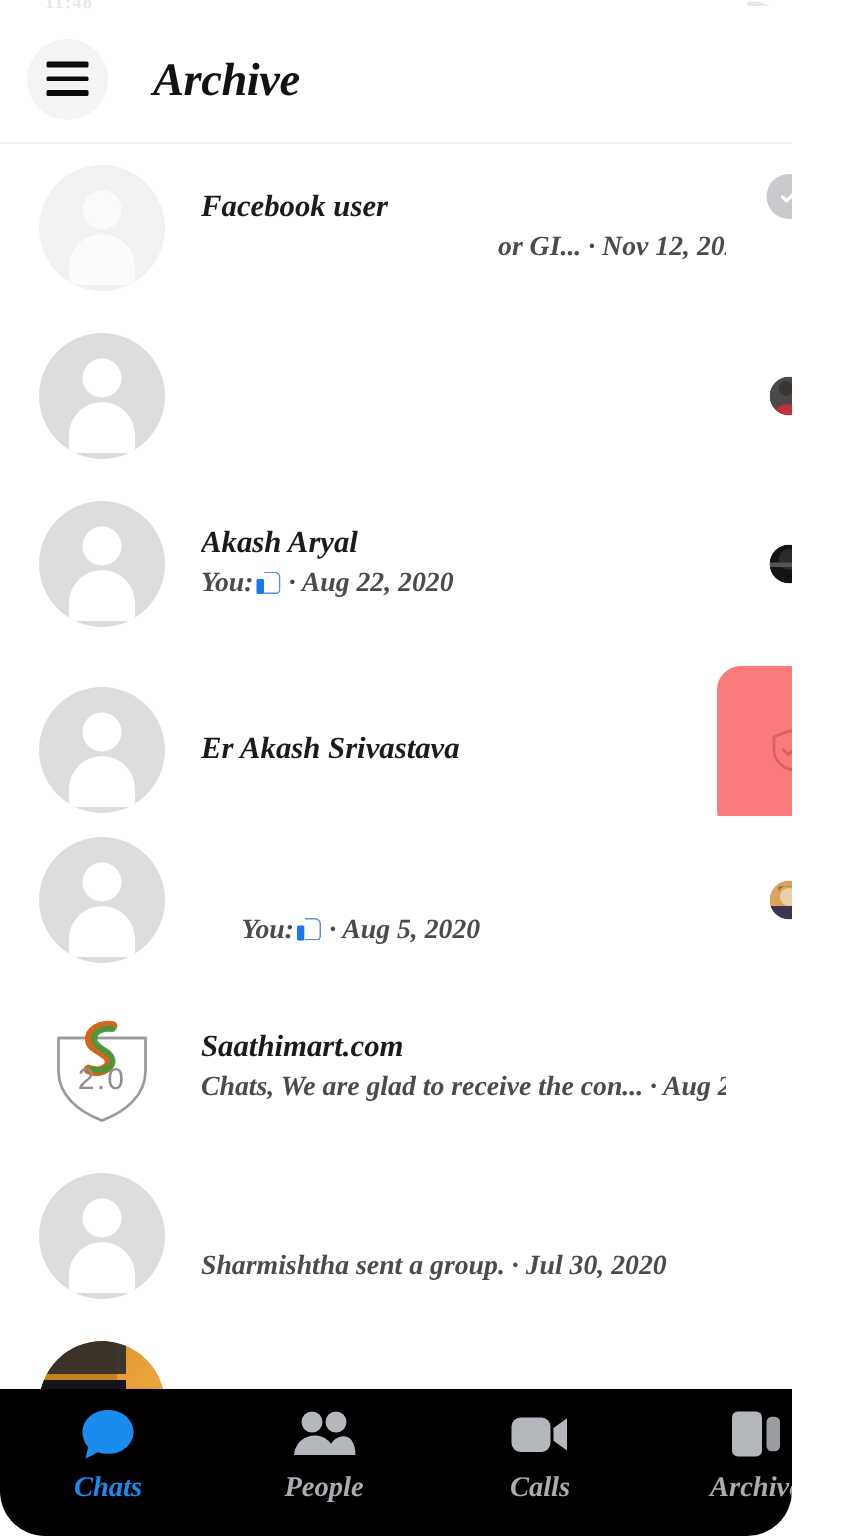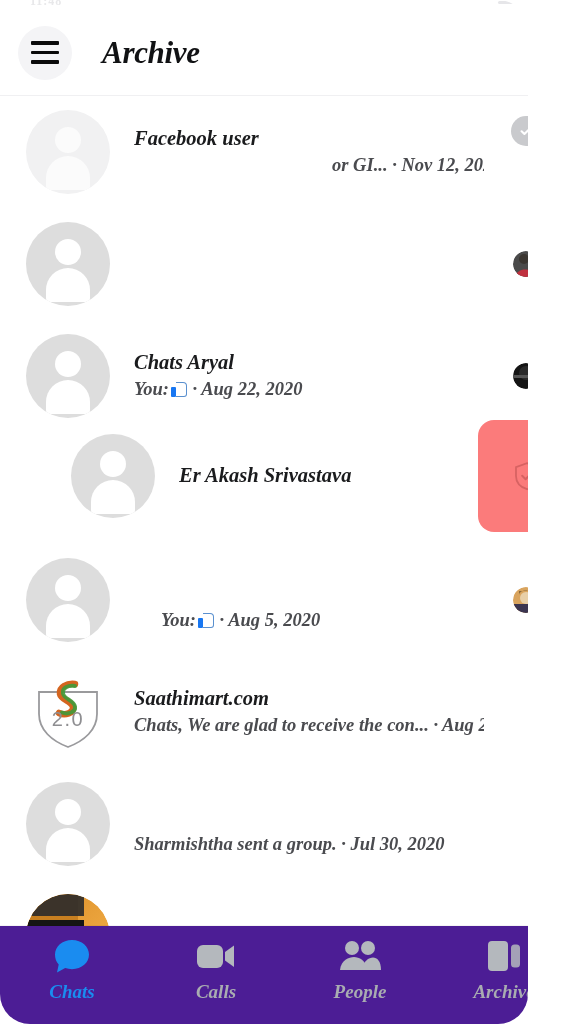--- a/index.html
+++ b/index.html
@@ -151,21 +151,21 @@
     background:#fb7b7b;
     border-radius:16px 0 0 16px;
     display:flex; align-items:center; justify-content:center;
     cursor:pointer;
   }
   .swipe-action svg { display:block; opacity:.32; }
 
   
   .bottomnav {
     position:absolute; left:0; bottom:0; width:576px; height:98px;
-    background:#4c1d95;
+    background:#000000;
     display:flex; align-items:flex-start;
     padding-top:12px;
     box-shadow:0 -1px 0 rgba(0,0,0,0.045);
   }
   .navitem {
     flex:1; display:flex; flex-direction:column;
     align-items:center; justify-content:flex-start; gap:7px;
     cursor:pointer;
   }
   .navicon { height:36px; display:flex; align-items:center; justify-content:center; }
@@ -234,39 +234,39 @@
               </g>
             </svg></span>
         </div>
       </div>
       <div class="row" style="top: 224px;">
         <div class="avatar">
           <span class="ph-head"></span>
           <span class="ph-body"></span>
         </div>
         <div class="rowtext">
-          <div class="name">Chats Aryal</div>
+          <div class="name">Akash Aryal</div>
           <div class="snippet"><span>You:</span><span class="thumb"></span><span> · </span><span>Aug 22, 2020</span></div>
         </div>
         <div class="right-slot">
           <span class="mini-avatar"><svg width="26" height="26" viewBox="0 0 26 26" aria-hidden="true">
               <defs>
                 <clipPath id="m2">
                   <circle cx="13" cy="13" r="13"></circle>
                 </clipPath>
               </defs>
               <g clip-path="url(#m2)">
                 <rect width="26" height="26" fill="#141414"></rect>
                 <circle cx="13" cy="10" r="7" fill="#2a2a2a"></circle>
                 <rect x="0" y="12" width="26" height="3" fill="#555"></rect>
               </g>
             </svg></span>
         </div>
       </div>
-      <div class="row" style="top: 324px; padding-left: 45px;">
+      <div class="row" style="top: 348px;">
         <div class="avatar">
           <span class="ph-head"></span>
           <span class="ph-body"></span>
         </div>
         <div class="rowtext">
           <div class="name">Er Akash Srivastava</div>
         </div>
         <div class="right-slot"></div>
         <div class="swipe-action">
           <span>
@@ -355,40 +355,40 @@
       <div class="navitem active">
         <span class="navicon">
           <svg width="40" height="36" viewBox="0 0 40 36" aria-hidden="true">
             <path d="M20 2 C29.9 2 37 8.6 37 16.6 C37 24.6 29.9 31.2 20 31.2 C17.6 31.2 15.3 30.8 13.2 30.1 L5 34.5 L6.7 26.6 C4.1 23.9 3 20.4 3 16.6 C3 8.6 10.1 2 20 2 Z" fill="#1a8cf0"></path>
           </svg>
         </span>
         <span class="navlabel">Chats</span>
       </div>
       <div class="navitem">
         <span class="navicon">
-          <svg width="42" height="30" viewBox="0 0 42 30" aria-hidden="true">
-            <rect x="2" y="4" width="26" height="23" rx="6" fill="#b4b8bd"></rect>
-            <path d="M30 11 L39 4.5 V26 L30 19.5 Z" fill="#b4b8bd"></path>
-          </svg>
-        </span>
-        <span class="navlabel">Calls</span>
-      </div>
-      <div class="navitem">
-        <span class="navicon">
           <svg width="44" height="32" viewBox="0 0 44 32" aria-hidden="true">
             <circle cx="14" cy="8" r="7" fill="#b4b8bd"></circle>
             <circle cx="30" cy="8" r="7" fill="#b4b8bd"></circle>
             <path d="M2 30 C3 20 11 17 16 17 C21 17 28 20 29 30 Z" fill="#b4b8bd"></path>
             <path d="M24 30 C25 21 31 17.5 35 17.5 C39 17.5 43 21 43 30 Z" fill="#b4b8bd"></path>
           </svg>
         </span>
         <span class="navlabel">People</span>
       </div>
       <div class="navitem">
         <span class="navicon">
+          <svg width="42" height="30" viewBox="0 0 42 30" aria-hidden="true">
+            <rect x="2" y="4" width="26" height="23" rx="6" fill="#b4b8bd"></rect>
+            <path d="M30 11 L39 4.5 V26 L30 19.5 Z" fill="#b4b8bd"></path>
+          </svg>
+        </span>
+        <span class="navlabel">Calls</span>
+      </div>
+      <div class="navitem">
+        <span class="navicon">
           <svg width="36" height="32" viewBox="0 0 36 32" aria-hidden="true">
             <rect x="2" y="1" width="20" height="30" rx="4" fill="#b4b8bd"></rect>
             <rect x="25" y="4.5" width="9" height="23" rx="3.5" fill="#b4b8bd" opacity="0.85"></rect>
           </svg>
         </span>
         <span class="navlabel">Archive</span>
       </div>
     </div>
 
 </div>

